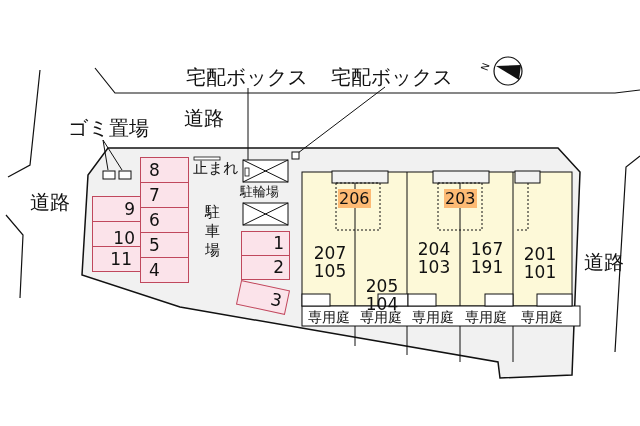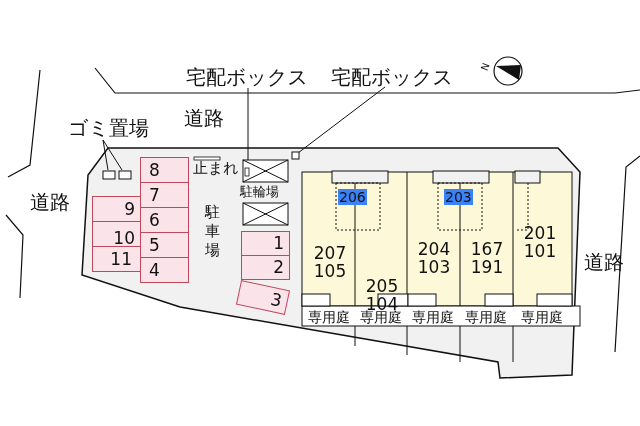--- a/index.html
+++ b/index.html
@@ -4,21 +4,21 @@
 <style>
   html, body { margin:0; padding:0; background:#ffffff; }
   body { width:640px; height:426px; position:relative; overflow:hidden;
          font-family:"DejaVu Sans", sans-serif; color:#111; }
   svg { position:absolute; left:0; top:0; }
   .lbl { position:absolute; font-size:20px; line-height:14px; white-space:nowrap; color:#111; }
   .stall { position:absolute; background:#fbe3ea; border:1px solid #c0485d; box-sizing:border-box;
            font-size:17px; line-height:1; display:flex; align-items:center; }
   .unit-num { position:absolute; font-size:17px; line-height:18px; text-align:center; width:48px; }
   .garden { position:absolute; font-size:14px; text-align:center; width:50px; }
-  .upper-num { position:absolute; font-size:14px; background:#3b82f6; padding:0 1px;text-align:right; }
+  .upper-num { position:absolute; font-size:16px; background:#fdba74; padding:0 1px;text-align:right; }
 </style>
 </head>
 <body>
 
 <svg width="640" height="426" viewBox="0 0 640 426">
 
   <polygon points="108,148 558,148 580,172 572,375 500,378 498,362 180,307 82,275 88,175" fill="#f1f1f1" stroke="#111" stroke-width="1.5"></polygon>
 
   <polyline points="95,68 115,93 615,93 640,90" fill="none" stroke="#111" stroke-width="1.2"></polyline>
   <polyline points="40,70 30,165 8,177" fill="none" stroke="#111" stroke-width="1.2"></polyline>
@@ -118,21 +118,21 @@
   <div>104</div>
 </div>
 <div class="unit-num" style="left:410px;top:240px;text-align:center;">
   <div>204</div>
   <div>103</div>
 </div>
 <div class="unit-num" style="left:463px;top:240px;">
   <div>167</div>
   <div>191</div>
 </div>
-<div class="unit-num" style="left:516px;top:224px;">
+<div class="unit-num" style="left:516px;top:245px;">
   <div>201</div>
   <div>101</div>
 </div>
 
 <div class="garden" style="left:304px;top:309px;">専用庭</div>
 <div class="garden" style="left:356px;top:309px;">専用庭</div>
 <div class="garden" style="left:408px;top:309px;">専用庭</div>
 <div class="garden" style="left:461px;top:309px;">専用庭</div>
 <div class="garden" style="left:517px;top:309px;">専用庭</div>
 

